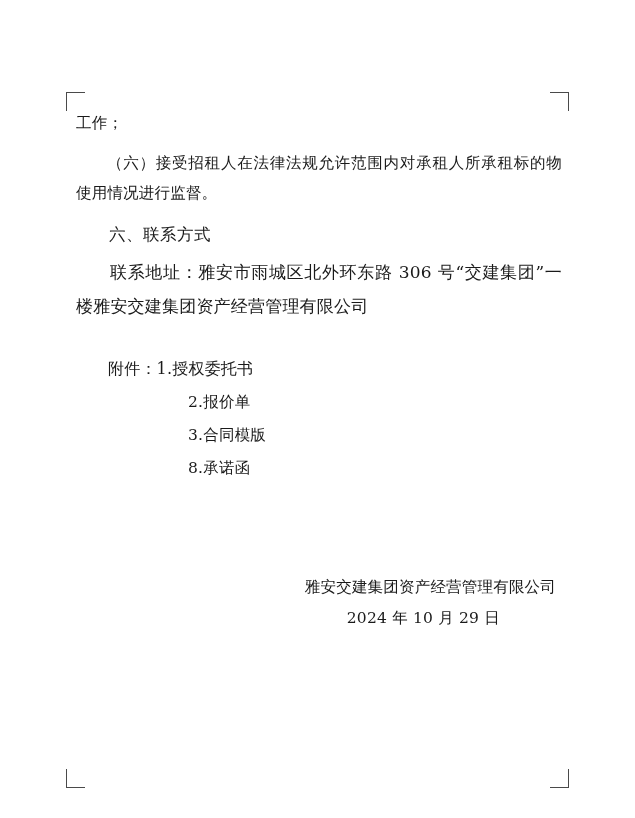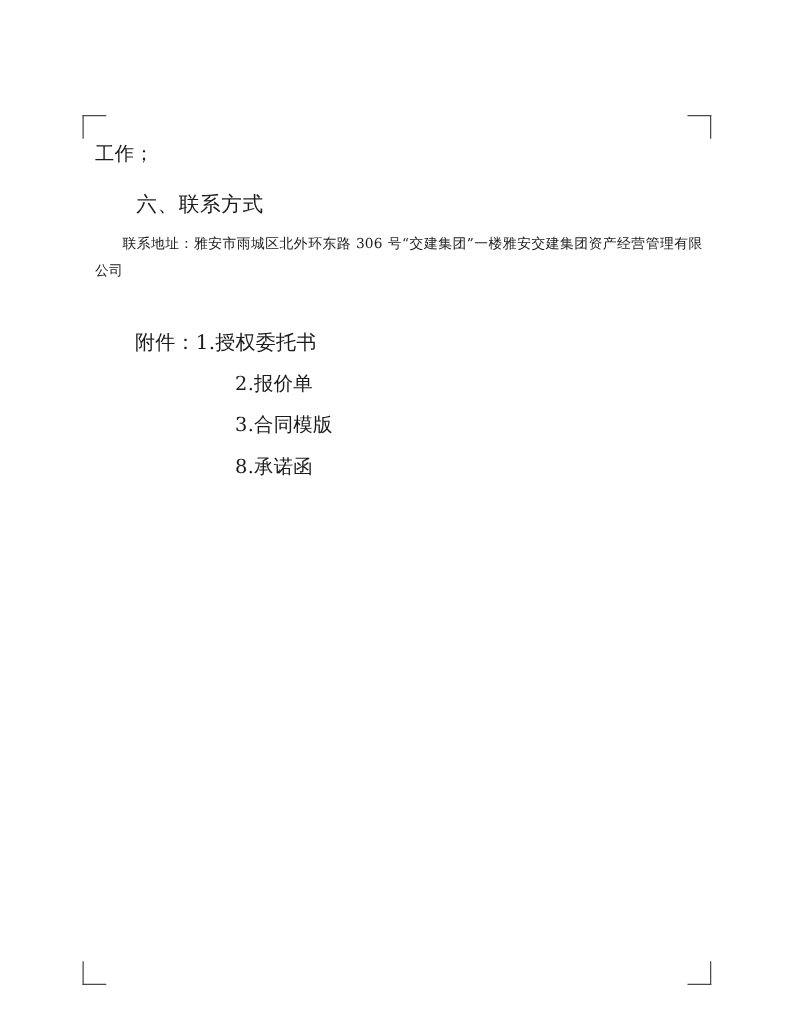--- a/index.html
+++ b/index.html
@@ -64,21 +64,21 @@
 
   .contact-line {
     font-size: 15.5px;
     line-height: 2.0;
     margin: 0;
     text-indent: 2em;
     letter-spacing: 0.2px;
   }
 
   .addr-block {
-    font-size: 11px;
+    font-size: 17px;
     line-height: 2.0;
     margin: 0;
     text-indent: 2em;
     letter-spacing: 0.2px;
     text-align: justify;
   }
 
   .attach-wrap {
     margin-top: 30px;
   }
@@ -123,29 +123,34 @@
 
   <div class="crop tl"></div>
   <div class="crop tr"></div>
   <div class="crop bl"></div>
   <div class="crop br"></div>
 
   <div class="content">
 
     <p class="para">工作；</p>
 
+    <p class="para indent2">（六）接受招租人在法律法规允许范围内对承租人所承租标的物使用情况进行监督。</p>
 
     <h2 class="heading">六、联系方式</h2>
 
 
 
     <p class="addr-block">联系地址：雅安市雨城区北外环东路 306 号“交建集团”一楼雅安交建集团资产经营管理有限公司</p>
 
     <div class="attach-wrap">
       <p class="attach-head">附件：1.授权委托书</p>
       <p class="attach-item">2.报价单</p>
       <p class="attach-item">3.合同模版</p>
       <p class="attach-item">8.承诺函</p>
     </div>
 
+    <div class="signature">
+      <p class="sig-org">雅安交建集团资产经营管理有限公司</p>
+      <p class="sig-date">2024 年 10 月 29 日</p>
+    </div>
 
   </div>
 </div>
 
 </body></html>

